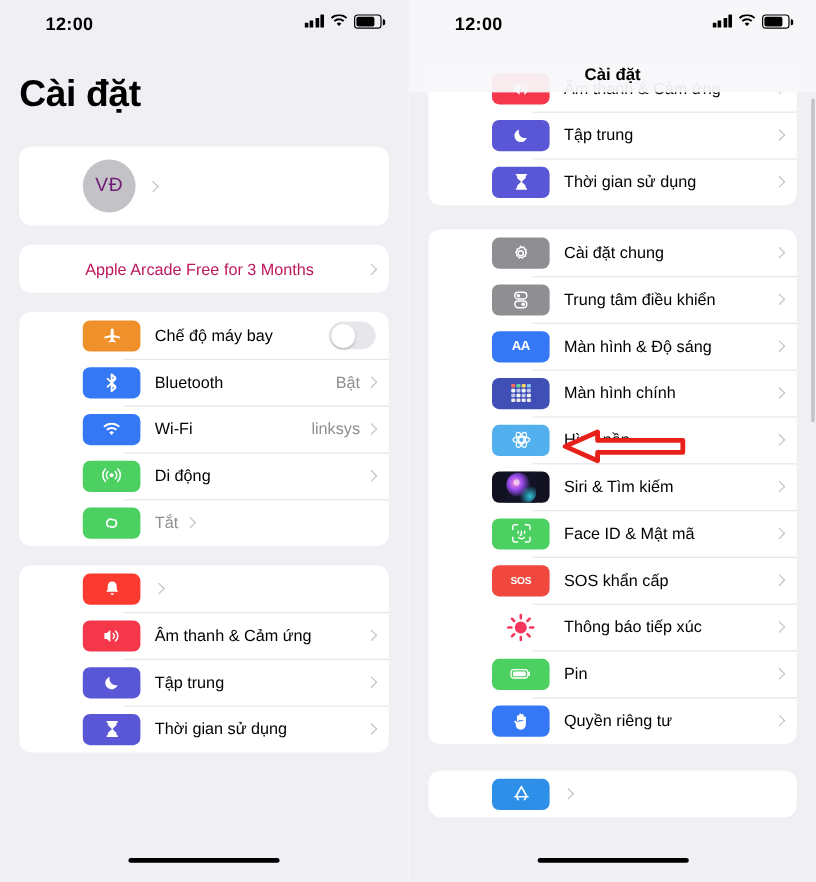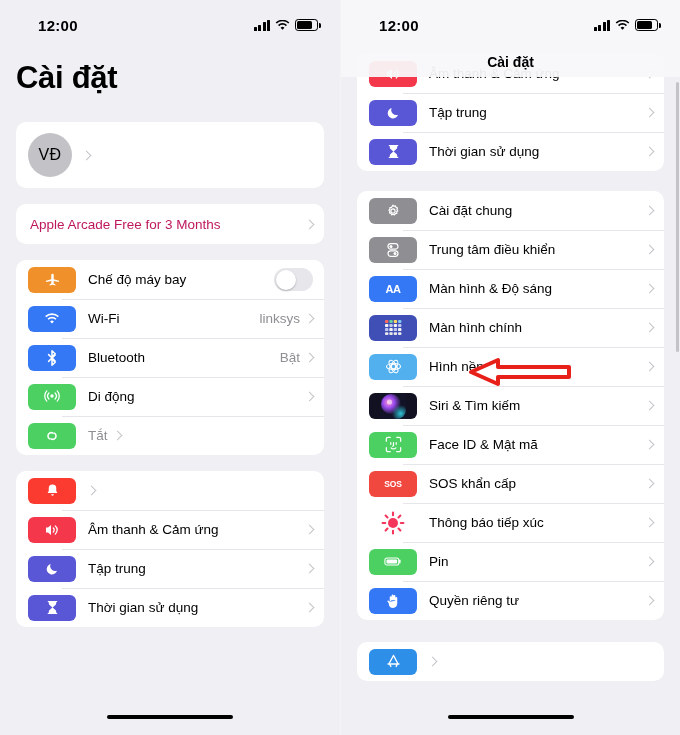--- a/index.html
+++ b/index.html
@@ -16,21 +16,21 @@
     width: 340px; height: 735px;
     background: #efeff4;
     overflow: hidden;
   }
   .phone.right { border-left: 1px solid #f4f4f7; }
 
   
   .statusbar {
     position: relative;
     height: 38px;
-    display: flex; align-items: center;
+    display: flex; align-items: flex-start;
     padding: 12px 22px 0 38px;
     z-index: 40;
   }
   .status-time {
     font-size: 15px; font-weight: bold; color: #000;
     letter-spacing: .3px;
   }
   .status-right {
     margin-left: auto;
     display: flex; align-items: center; gap: 5px;
@@ -61,21 +61,21 @@
   }
   .searchbar {
     margin: 0 16px; height: 30px; border-radius: 9px;
     background: #e3e3e8;
     display: flex; align-items: center; padding: 0 8px; gap: 5px;
   }
   .searchbar .ph { font-size: 13.5px; color: #8e8e93; }
 
   .group {
     margin: 16px 16px 0 16px;
-    background: #fff; border-radius: 10px; overflow: hidden;
+    background: #fff; border-radius: 10px; overflow: hidden; padding-left: 41px;
   }
   .row {
     display: flex; align-items: center;
     min-height: 39px; padding: 0 11px 0 12px;
     position: relative;
   }
   .row + .row::before {
     content: ""; position: absolute; left: 46px; right: 0; top: 0;
     height: 1px; background: #e5e5ea;
   }
@@ -101,21 +101,21 @@
     overflow: hidden; position: relative;
   }
   .ic svg { display: block; }
 
   
   .acct {
     display: flex; align-items: center; padding: 11px 11px 11px 12px;
   }
   .avatar {
     width: 44px; height: 44px; border-radius: 50%;
-    background: #c3c3c7; color: #000000;
+    background: #c3c3c7; color: #701a75;
     display: flex; align-items: center; justify-content: center;
     font-size: 16px; letter-spacing: .5px; flex: none; margin-right: 11px;
   }
   .acct-txt { flex: 1; }
   .redact {
     width: 128px; height: 13px; background: #c9c9ce; border-radius: 2px;
     margin-bottom: 7px;
   }
   .acct-sub { font-size: 11.5px; color: #000; }
 
@@ -215,40 +215,40 @@
           <svg width="15" height="15" viewBox="0 0 16 16">
               <path d="M15 9.2 9.3 7.6V3.2a1.3 1.3 0 0 0-2.6 0v4.4L1 9.2v1.5l5.7-1.1v2.6l-1.8 1.1v1.1l3.1-.7 3.1.7v-1.1l-1.8-1.1V9.6l5.7 1.1z" fill="#fff"></path>
             </svg>
         </div>
         <span class="label">Chế độ máy bay</span>
         <div class="toggle"></div>
       </div>
 
       <div class="row">
         <div class="ic" style="background:#3478f6">
+          <svg width="11" height="16" viewBox="0 0 11 16">
+              <path d="M5 .8v6l3.2-3zM5 15.2v-6l3.2 3z" fill="none" stroke="#fff" stroke-width="1.5" stroke-linejoin="round"></path>
+              <path d="M1.6 4.6 8.2 11M1.6 11.4 8.2 5" stroke="#fff" stroke-width="1.5" stroke-linecap="round"></path>
+            </svg>
+        </div>
+        <span class="label">Bluetooth</span>
+        <span class="value">Bật</span>
+        <div class="chev"></div>
+      </div>
+
+      <div class="row">
+        <div class="ic" style="background:#3478f6">
           <svg width="16" height="12" viewBox="0 0 16 12">
             <path d="M8 10.4 6.1 8.4a2.7 2.7 0 0 1 3.8 0z" fill="#fff"></path>
             <path d="M8 5.5c1.3 0 2.5.5 3.4 1.35l1.15-1.2A6.7 6.7 0 0 0 8 3.75a6.7 6.7 0 0 0-4.55 1.9L4.6 6.85A4.8 4.8 0 0 1 8 5.5z" fill="#fff"></path>
             <path d="M8 1.9c2.2 0 4.25.88 5.8 2.32l1.1-1.16A9.9 9.9 0 0 0 8 .25a9.9 9.9 0 0 0-6.9 2.81l1.1 1.16A8.5 8.5 0 0 1 8 1.9z" fill="#fff"></path>
           </svg>
         </div>
         <span class="label">Wi-Fi</span>
         <span class="value">linksys</span>
-        <div class="chev"></div>
-      </div>
-
-      <div class="row">
-        <div class="ic" style="background:#3478f6">
-          <svg width="11" height="16" viewBox="0 0 11 16">
-              <path d="M5 .8v6l3.2-3zM5 15.2v-6l3.2 3z" fill="none" stroke="#fff" stroke-width="1.5" stroke-linejoin="round"></path>
-              <path d="M1.6 4.6 8.2 11M1.6 11.4 8.2 5" stroke="#fff" stroke-width="1.5" stroke-linecap="round"></path>
-            </svg>
-        </div>
-        <span class="label">Bluetooth</span>
-        <span class="value">Bật</span>
         <div class="chev"></div>
       </div>
 
       <div class="row">
         <div class="ic" style="background:#4cd062">
           <svg width="16" height="16" viewBox="0 0 16 16">
             <circle cx="8" cy="7" r="1.7" fill="#fff"></circle>
             <path d="M4.9 4A4.4 4.4 0 0 0 4.9 10M11.1 4a4.4 4.4 0 0 1 0 6" fill="none" stroke="#fff" stroke-width="1.3" stroke-linecap="round"></path>
             <path d="M2.8 1.9a7.3 7.3 0 0 0 0 10.2M13.2 1.9a7.3 7.3 0 0 1 0 10.2" fill="none" stroke="#fff" stroke-width="1.3" stroke-linecap="round"></path>
           </svg>

